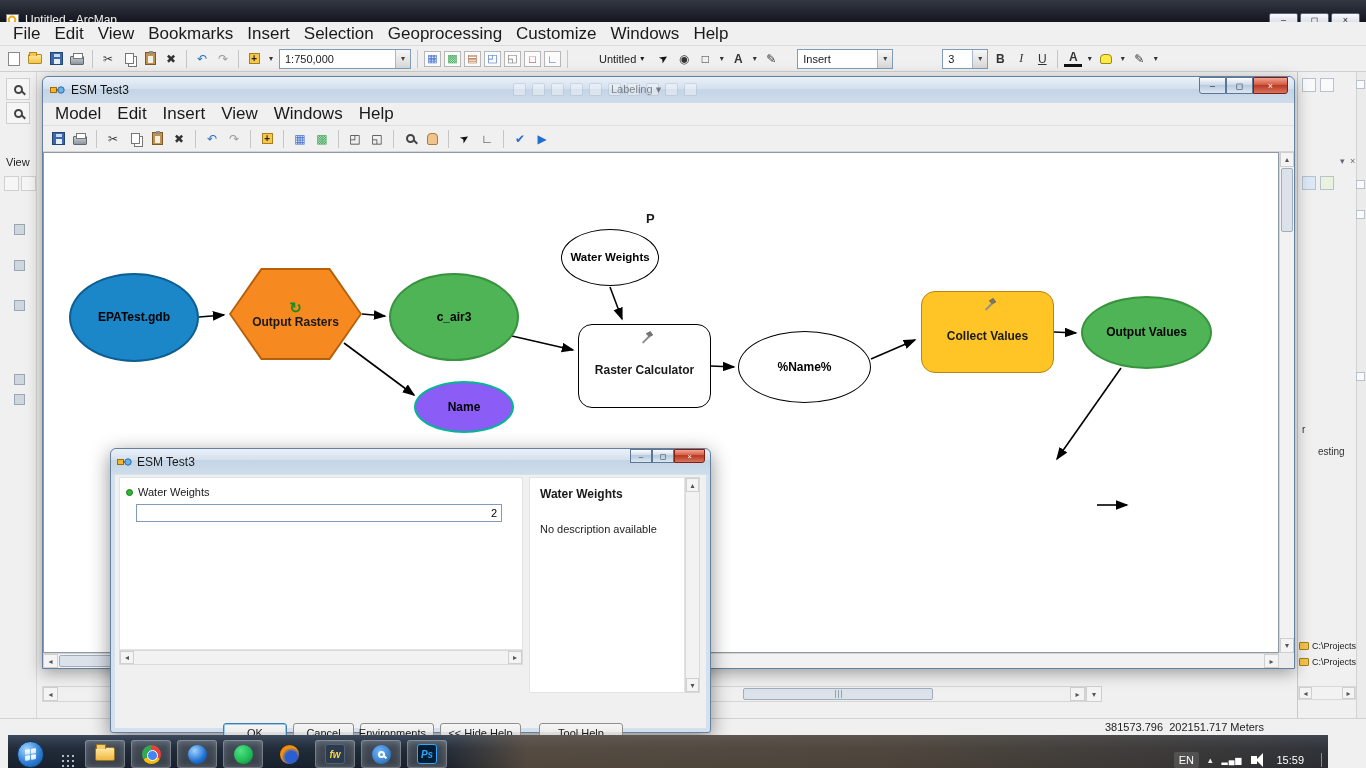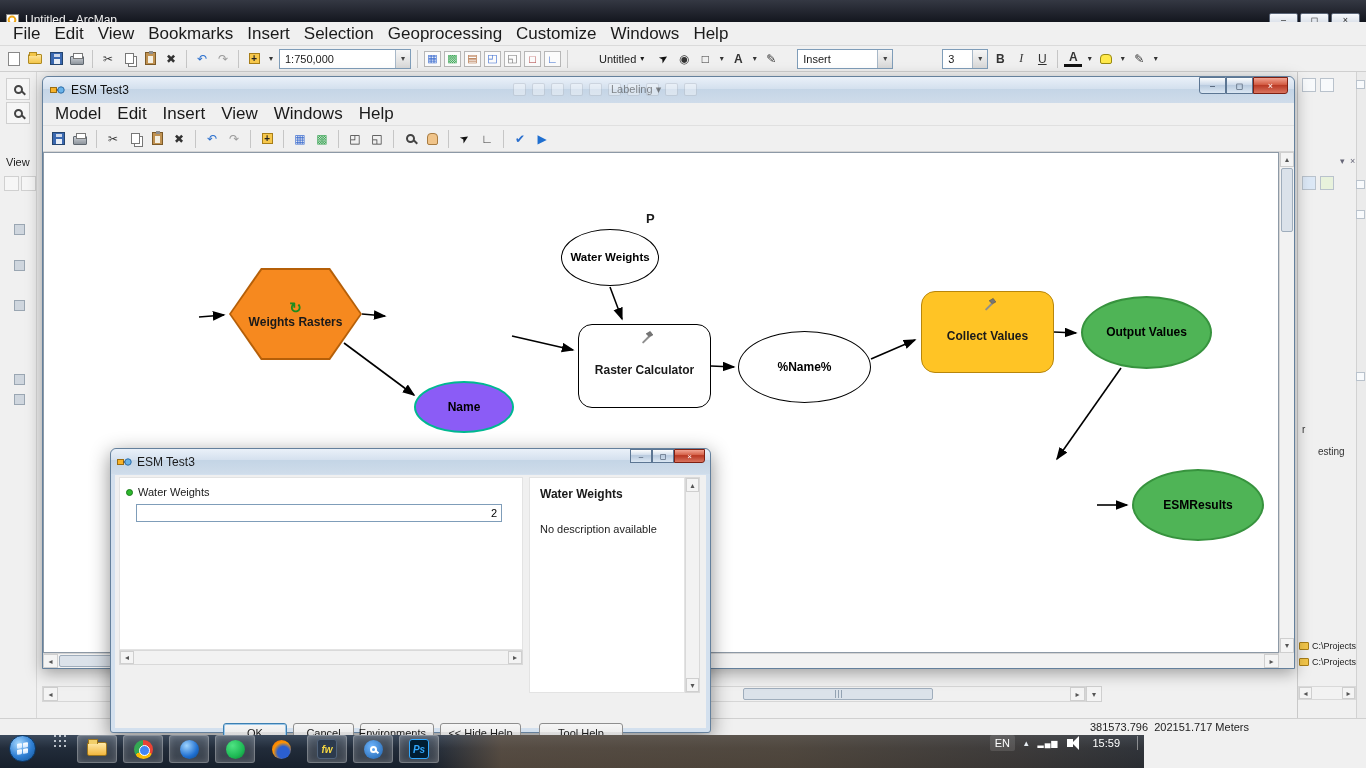--- a/index.html
+++ b/index.html
@@ -60,21 +60,21 @@
 
   
   .sbb{background:#f4f4f4;border:1px solid #cfcfcf;color:#555;display:flex;align-items:center;justify-content:center;font-size:8px}
   .thumb{background:#dbe2ea;border:1px solid #9fadbc;border-radius:2px}
   .mapsb{left:42px;top:686px;width:1044px;height:16px;background:#f0f0f0;border:1px solid #d6d6d6;z-index:1}
   .grip{display:flex;gap:2px;align-items:center;justify-content:center;height:100%}
   .grip i{width:1px;height:8px;background:#93a2b2}
 
   
   .statusbar{left:0;top:718px;width:1366px;height:17px;background:#f0f0f0;border-top:1px solid #d0d0d0;z-index:5}
-  .coords{position:absolute;right:117px;top:2px;font-size:11px;color:#222;white-space:pre}
+  .coords{position:absolute;right:102px;top:2px;font-size:11px;color:#222;white-space:pre}
 
   
   .mwin{left:42px;top:76px;width:1253px;height:593px;background:#dce6f1;border:1px solid #64809c;border-radius:6px 6px 0 0;box-shadow:0 4px 16px rgba(0,0,0,.35);z-index:10}
   .mtitle{position:relative;height:26px;background:linear-gradient(#eaf1f9,#d4e0ee 45%,#c4d5e6 46%,#cfdcea);border-radius:6px 6px 0 0;display:flex;align-items:center;padding:0 7px}
   .mtitle .ttl{font-size:12px;margin-left:6px;color:#111}
   .ghosts{position:absolute;left:470px;top:6px;display:flex;gap:6px;opacity:.45}
   .ghosts i{width:13px;height:13px;background:rgba(255,255,255,.75);border:1px solid rgba(120,130,145,.5);border-radius:2px}
   .ghostlbl{position:absolute;left:568px;top:6px;font-size:11px;color:#333;opacity:.55}
   .mbtns{position:absolute;right:6px;top:0;display:flex}
   .mbtn{width:27px;height:17px;background:linear-gradient(#fdfefe,#cddaea 45%,#b7c9dd 46%,#dbe7f3);border:1px solid #5c7693;color:#23344a;font-size:9px;display:flex;align-items:center;justify-content:center}
@@ -124,21 +124,21 @@
   .pval{position:absolute;left:16px;top:26px;width:366px;height:18px;border:1px solid #7f9db9;font-size:11px;text-align:right;padding:0 4px;font-family:"Liberation Sans",sans-serif}
   .phsb{position:absolute;left:4px;top:175px;width:404px;height:15px;background:#f2f2f2;border:1px solid #d9d9d9;display:flex;justify-content:space-between}
   .dhelp{position:absolute;left:414px;top:2px;width:156px;height:216px;background:#fff;border:1px solid #e3e3e3;padding:9px 10px}
   .dhelp h4{font-size:12px;margin-bottom:22px}
   .dhelp p{font-size:11px;color:#222}
   .dvsb{position:absolute;left:570px;top:2px;width:15px;height:216px;background:#f2f2f2;border:1px solid #d9d9d9;display:flex;flex-direction:column;justify-content:space-between}
   .btn{position:absolute;height:20px;background:linear-gradient(#f6f6f6,#ededed 45%,#dedede 46%,#cfcfcf);border:1px solid #8e8e8e;border-radius:3px;font-size:11px;display:flex;align-items:center;justify-content:center;padding:0 6px}
   .btn.focus{border-color:#3c7fb1;box-shadow:0 0 0 1px #9cc7e8 inset}
 
   
-  .taskbar{left:0;top:735px;width:1144px;height:33px;background:linear-gradient(#3c4a5c,#222c3a 40%,#17202c);z-index:30;display:flex;align-items:flex-start}
+  .taskbar{left:8px;top:735px;width:1320px;height:33px;background:linear-gradient(#3c4a5c,#222c3a 40%,#17202c);z-index:30;display:flex;align-items:flex-end}
   .tbphoto{position:absolute;left:430px;top:0;right:0;bottom:0;background:linear-gradient(90deg,rgba(96,78,58,0),rgba(128,102,74,.55) 10%,rgba(110,90,66,.6) 50%,rgba(84,72,60,.55) 82%,rgba(70,64,58,.4));pointer-events:none}
   .orb{width:27px;height:27px;border-radius:50%;margin:0 8px 0 9px;background:radial-gradient(circle at 35% 30%,#a6d8ff,#2f7fd4 55%,#13508f);border:1px solid #0c3a6a;display:flex;align-items:center;justify-content:center;flex:none;position:relative;z-index:2}
   .flag{width:11px;height:11px;display:grid;grid-template-columns:1fr 1fr;gap:1px;transform:skewY(-8deg)}
   .flag i{background:linear-gradient(#fff,#cfe6ff);border-radius:1px}
   .dots9{width:13px;height:13px;position:relative;margin:0 10px;flex:none;z-index:2}
   .dots9 i{position:absolute;width:2px;height:2px;background:#e8eef4;border-radius:50%;box-shadow:5px 0 0 #e8eef4,10px 0 0 #e8eef4,0 5px 0 #e8eef4,5px 5px 0 #e8eef4,10px 5px 0 #e8eef4,0 10px 0 #e8eef4,5px 10px 0 #e8eef4,10px 10px 0 #e8eef4}
   .slot{width:40px;height:28px;border-radius:3px;display:flex;align-items:center;justify-content:center;flex:none;margin-right:6px;position:relative;z-index:2}
   .slot.open{background:rgba(255,255,255,.14);border:1px solid rgba(255,255,255,.3);box-shadow:inset 0 0 6px rgba(255,255,255,.2)}
   .tfolder{width:20px;height:14px;background:linear-gradient(#ffe9a8,#f2b73e);border:1px solid #9c741c;border-radius:2px;position:relative}
   .tfolder::before{content:"";position:absolute;left:0;top:-4px;width:8px;height:4px;background:#f2cf6a;border:1px solid #9c741c;border-bottom:none}
@@ -429,28 +429,30 @@
         <line x1="468" y1="183" x2="529" y2="197" marker-end="url(#ah)"></line>
         <line x1="566" y1="134" x2="578" y2="166" marker-end="url(#ah)"></line>
         <line x1="667" y1="213" x2="690" y2="214" marker-end="url(#ah)"></line>
         <line x1="827" y1="206" x2="871" y2="187" marker-end="url(#ah)"></line>
         <line x1="1010" y1="179" x2="1032" y2="180" marker-end="url(#ah)"></line>
         <line x1="1077" y1="215" x2="1013" y2="306" marker-end="url(#ah)"></line>
         <line x1="1053" y1="352" x2="1083" y2="352" marker-end="url(#ah)"></line>
       </g>
     </svg>
 
+    <div class="node ellipse n-epatest">EPATest.gdb</div>
 
     <div class="hexwrap hexa">
       <div class="hexin hexa">
         <span class="loop">↻</span>
-        <span>Weights Rasters</span>
+        <span>Output Rasters</span>
       </div>
     </div>
 
+    <div class="node ellipse n-cair3">c_air3</div>
     <div class="node ellipse n-name">Name</div>
     <div class="node ellipse n-ww">Water Weights</div>
     <span class="pbadge">P</span>
 
     <div class="toolbox t-rc">
       <svg class="hammer" width="14" height="14" viewBox="0 0 14 14">
         <path d="M3.2 12.4 L8.6 7" stroke="#8f8f8f" stroke-width="2" stroke-linecap="round"></path>
         <path d="M6.2 3.8 L10.2 1.4 L12.8 5 L9.4 6.8 Z" fill="#767676" stroke="#4d4d4d" stroke-width="0.6"></path>
       </svg>
       <span>Raster Calculator</span>
@@ -462,21 +464,20 @@
       <svg class="hammer" width="14" height="14" viewBox="0 0 14 14">
         <path d="M3.2 12.4 L8.6 7" stroke="#8f8f8f" stroke-width="2" stroke-linecap="round"></path>
         <path d="M6.2 3.8 L10.2 1.4 L12.8 5 L9.4 6.8 Z" fill="#767676" stroke="#4d4d4d" stroke-width="0.6"></path>
       </svg>
       <span>Collect Values</span>
     </div>
 
     <div class="node ellipse n-output">Output Values</div>
 
 
-    <div class="node ellipse n-esm">ESMResults</div>
   </div>
 
   <div class="vsb">
     <span class="sbb" style="position:absolute;top:0;left:0;width:14px;height:15px">▴</span>
     <div class="thumb" style="position:absolute;top:16px;left:1px;width:12px;height:64px"></div>
     <span class="sbb" style="position:absolute;bottom:0;left:0;width:14px;height:15px">▾</span>
   </div>
   <div class="hsb">
     <span class="sbb" style="position:absolute;left:0;top:0;width:15px;height:14px">◂</span>
     <div class="thumb" style="position:absolute;left:16px;top:1px;width:150px;height:12px"></div>

